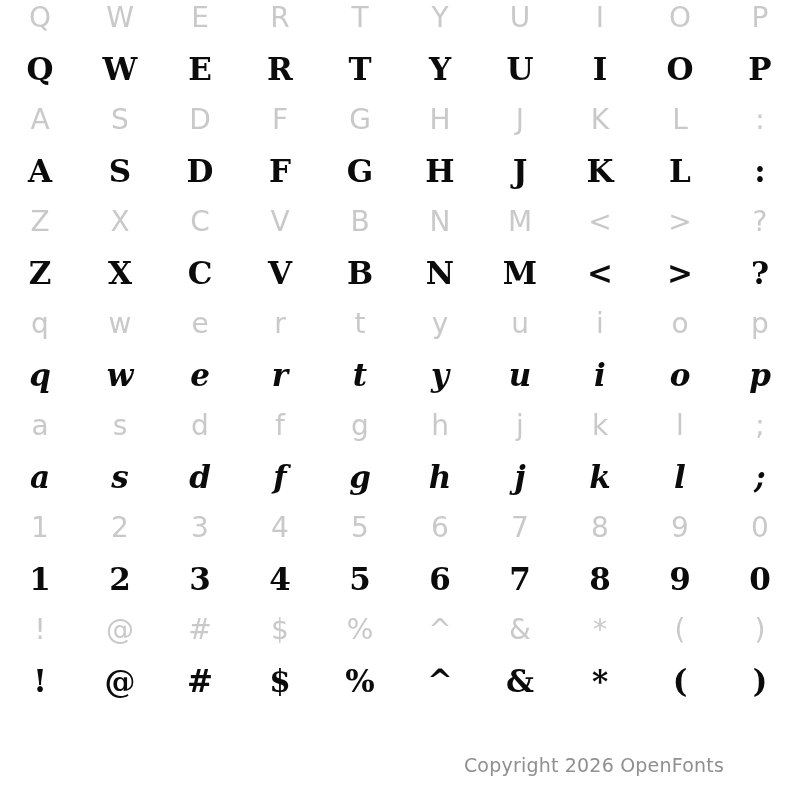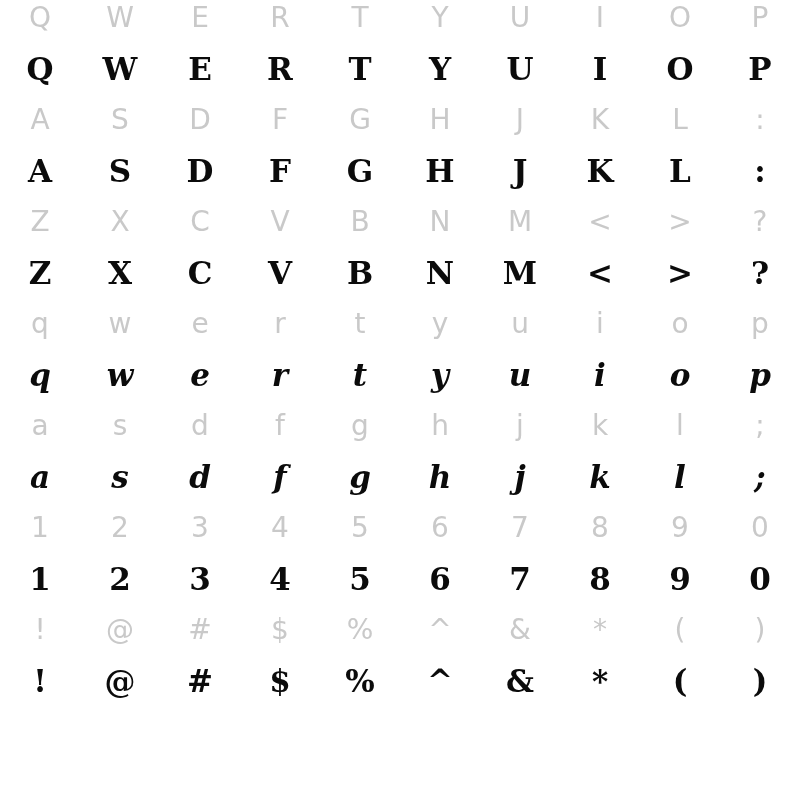--- a/index.html
+++ b/index.html
@@ -235,13 +235,14 @@
         <div class="cell">#</div>
         <div class="cell">$</div>
         <div class="cell">%</div>
         <div class="cell">^</div>
         <div class="cell">&amp;</div>
         <div class="cell">*</div>
         <div class="cell">(</div>
         <div class="cell">)</div>
       </div>
     </div>
+  <div class="footer">Copyright 2026 OpenFonts</div>
 </div>
 
 </body></html>

